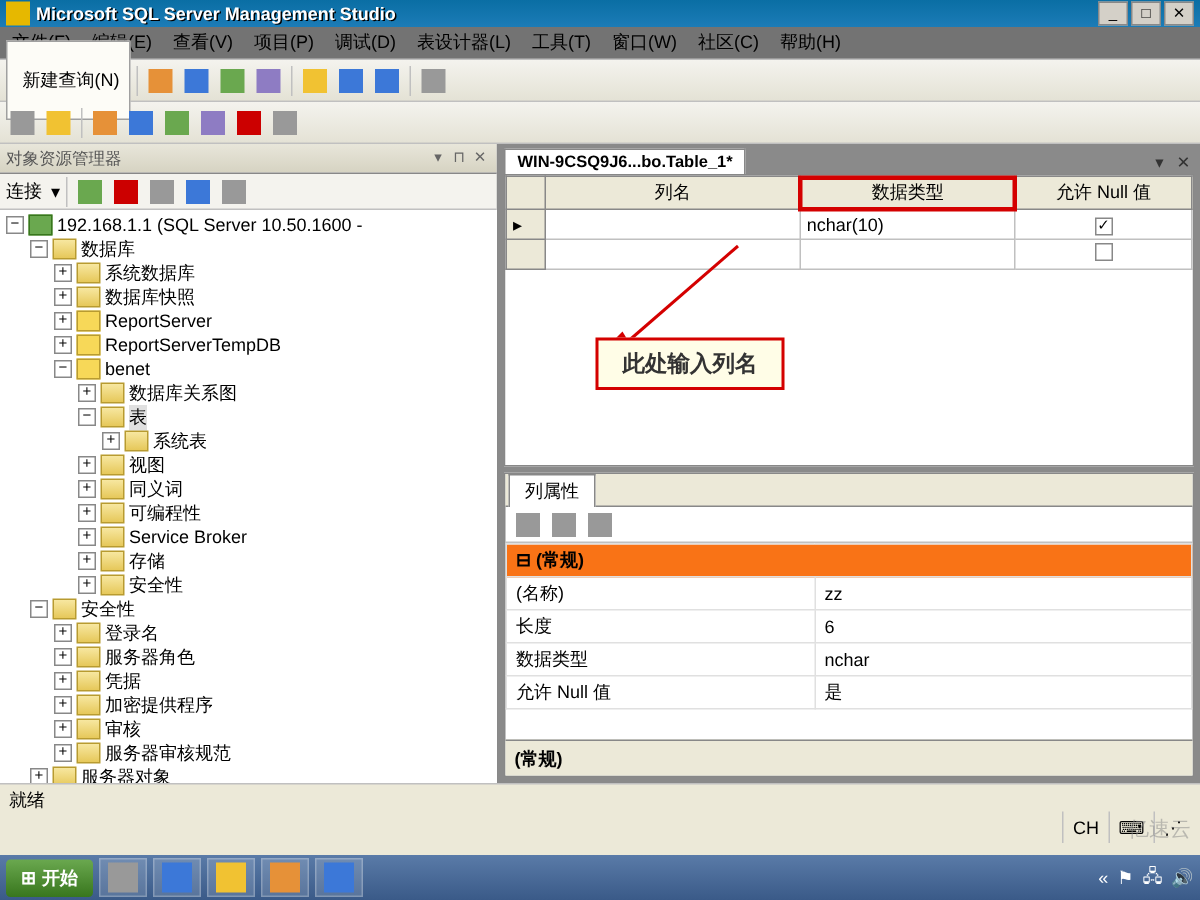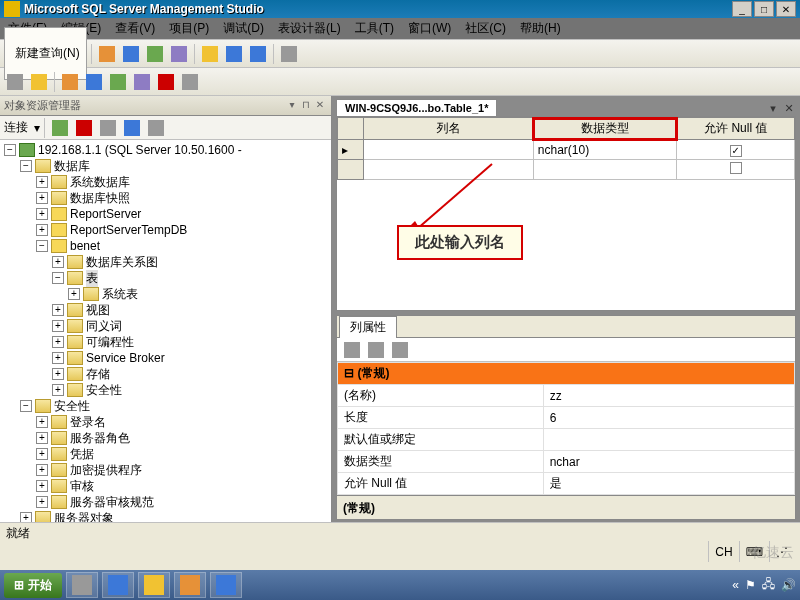--- a/index.html
+++ b/index.html
@@ -398,24 +398,20 @@
               </tr>
           <tr>
                 <td class="k">(名称)</td>
                 <td>zz</td>
               </tr>
           <tr>
                 <td class="k">长度</td>
                 <td>6</td>
               </tr>
           <tr>
-                <td class="k">默认值或绑定</td>
-                <td></td>
-              </tr>
-          <tr>
                 <td class="k">数据类型</td>
                 <td>nchar</td>
               </tr>
           <tr>
                 <td class="k">允许 Null 值</td>
                 <td>是</td>
               </tr>
         </tbody>
           </table>
       </div>

